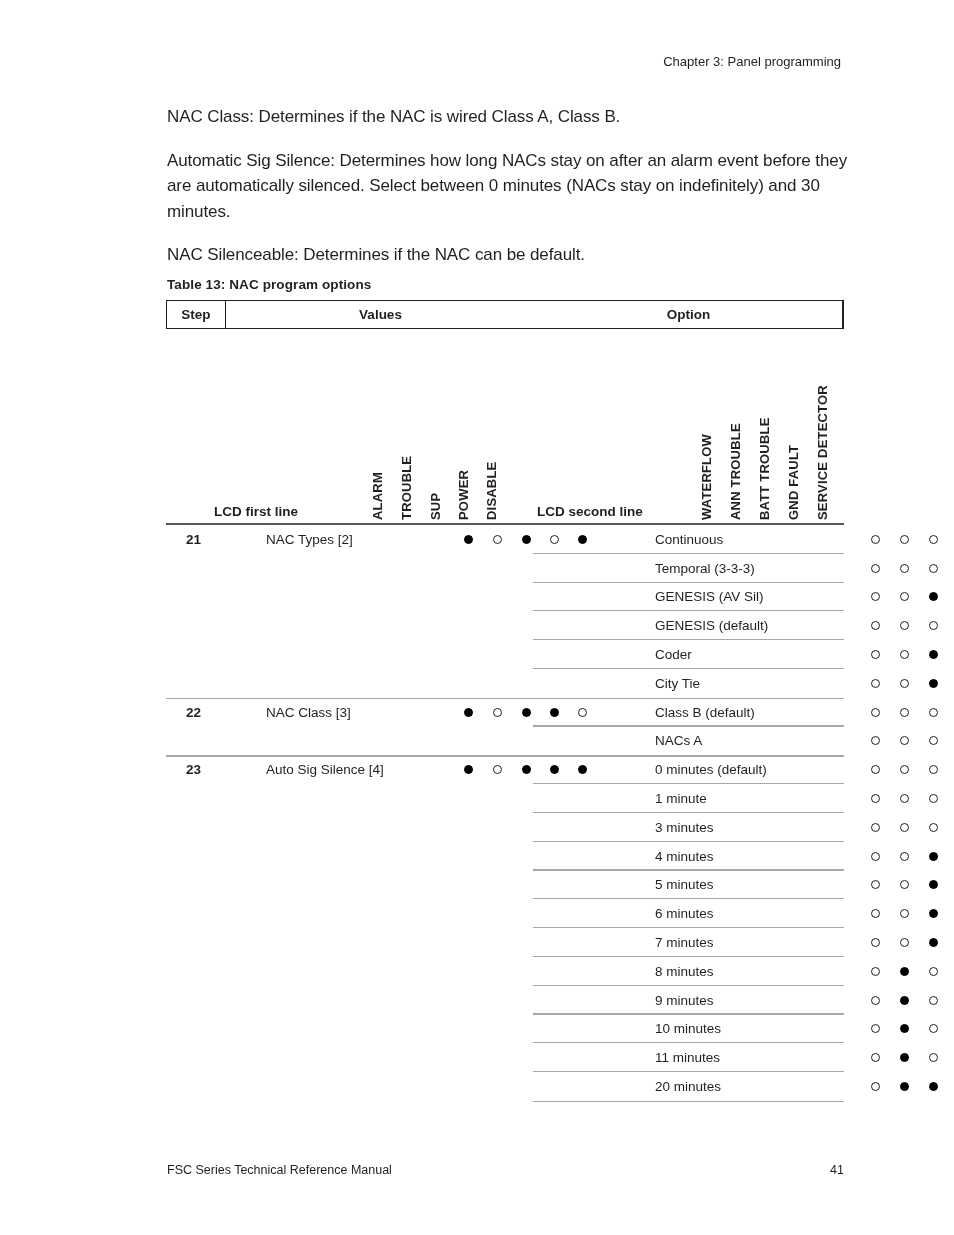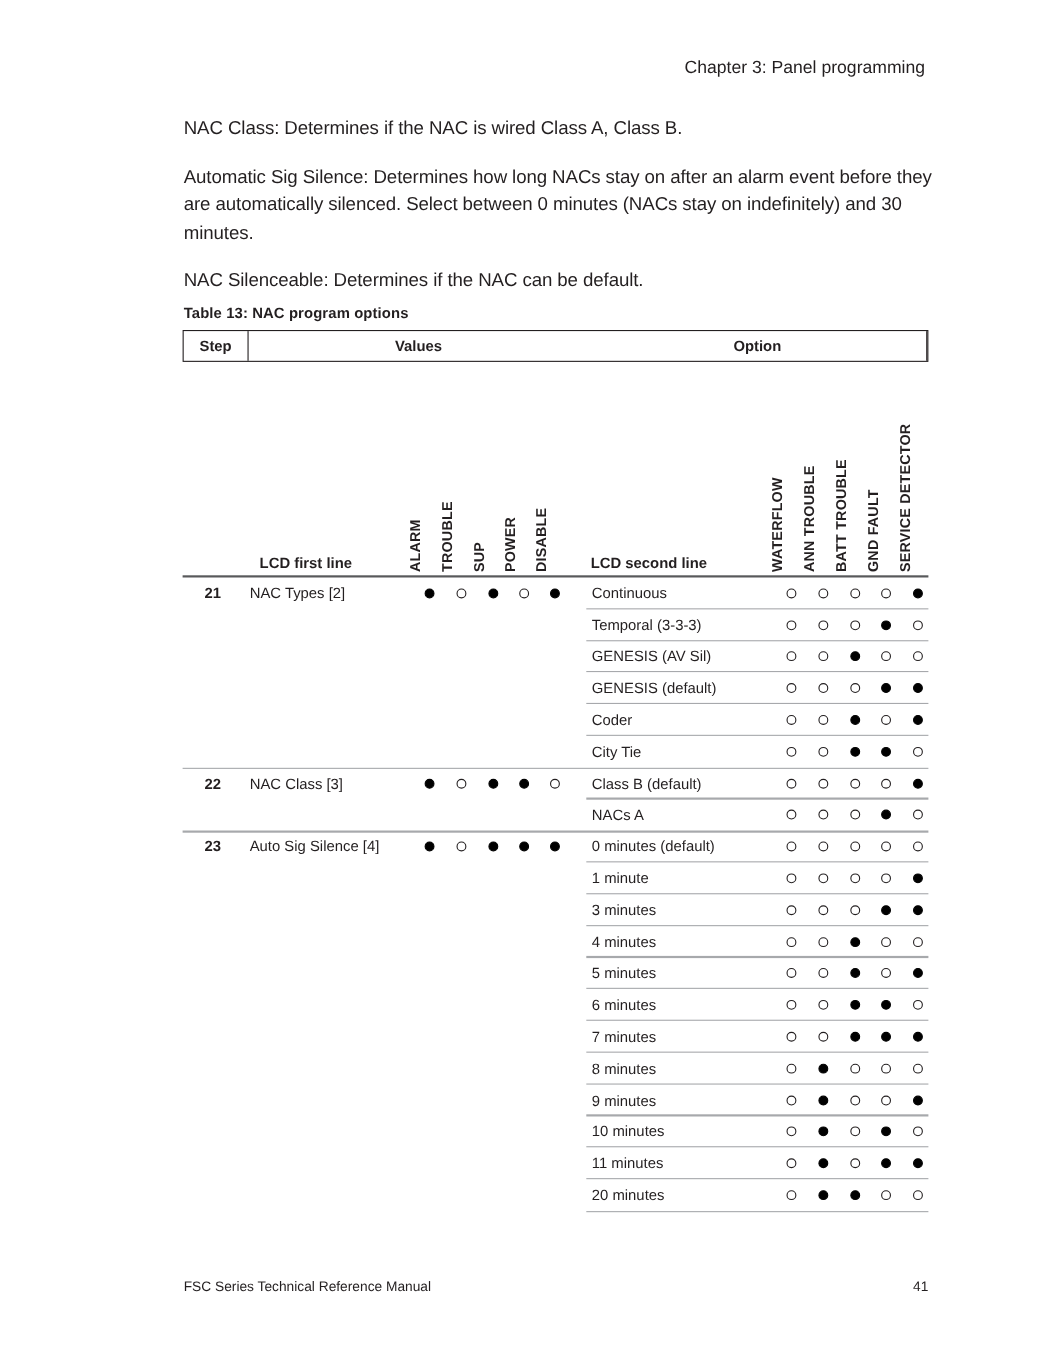--- a/index.html
+++ b/index.html
@@ -22,21 +22,21 @@
     width: 954px;
     height: 1235px;
     overflow: hidden;
   }
 
   
   .running-head {
     position: absolute;
     right: 113px;
     top: 54px;
-    font-size: 16px;
+    font-size: 13px;
     line-height: 16px;
     color: #231f20;
     white-space: nowrap;
   }
 
   
   .prose {
     position: absolute;
     left: 167px;
     top: 104px;
@@ -106,21 +106,21 @@
     background: #58595b;
   }
   .lbl-first, .lbl-second {
     position: absolute;
     bottom: 6px;
     font-size: 13.5px;
     font-weight: bold;
     color: #231f20;
     white-space: nowrap;
   }
-  .lbl-first  { left: 70px; }
+  .lbl-first  { left: 48px; }
   .lbl-second { left: 371px; }
 
   .vlabel {
     position: absolute;
     bottom: 5px;
     font-size: 13px;
     font-weight: bold;
     color: #231f20;
     white-space: nowrap;
     transform-origin: left bottom;
@@ -138,20 +138,21 @@
     top: 0;
     height: 1.2px;
     background: #a7a9ac;
   }
 
   .vrow {
     position: relative;
     height: 28.8px;
     display: flex;
     align-items: center;
+    gap: 39px;
   }
   .vrow .row-rule {
     position: absolute;
     left: 367px;
     right: 0;
     bottom: 0;
     height: 1.1px;
     background: #a7a9ac;
   }
 

